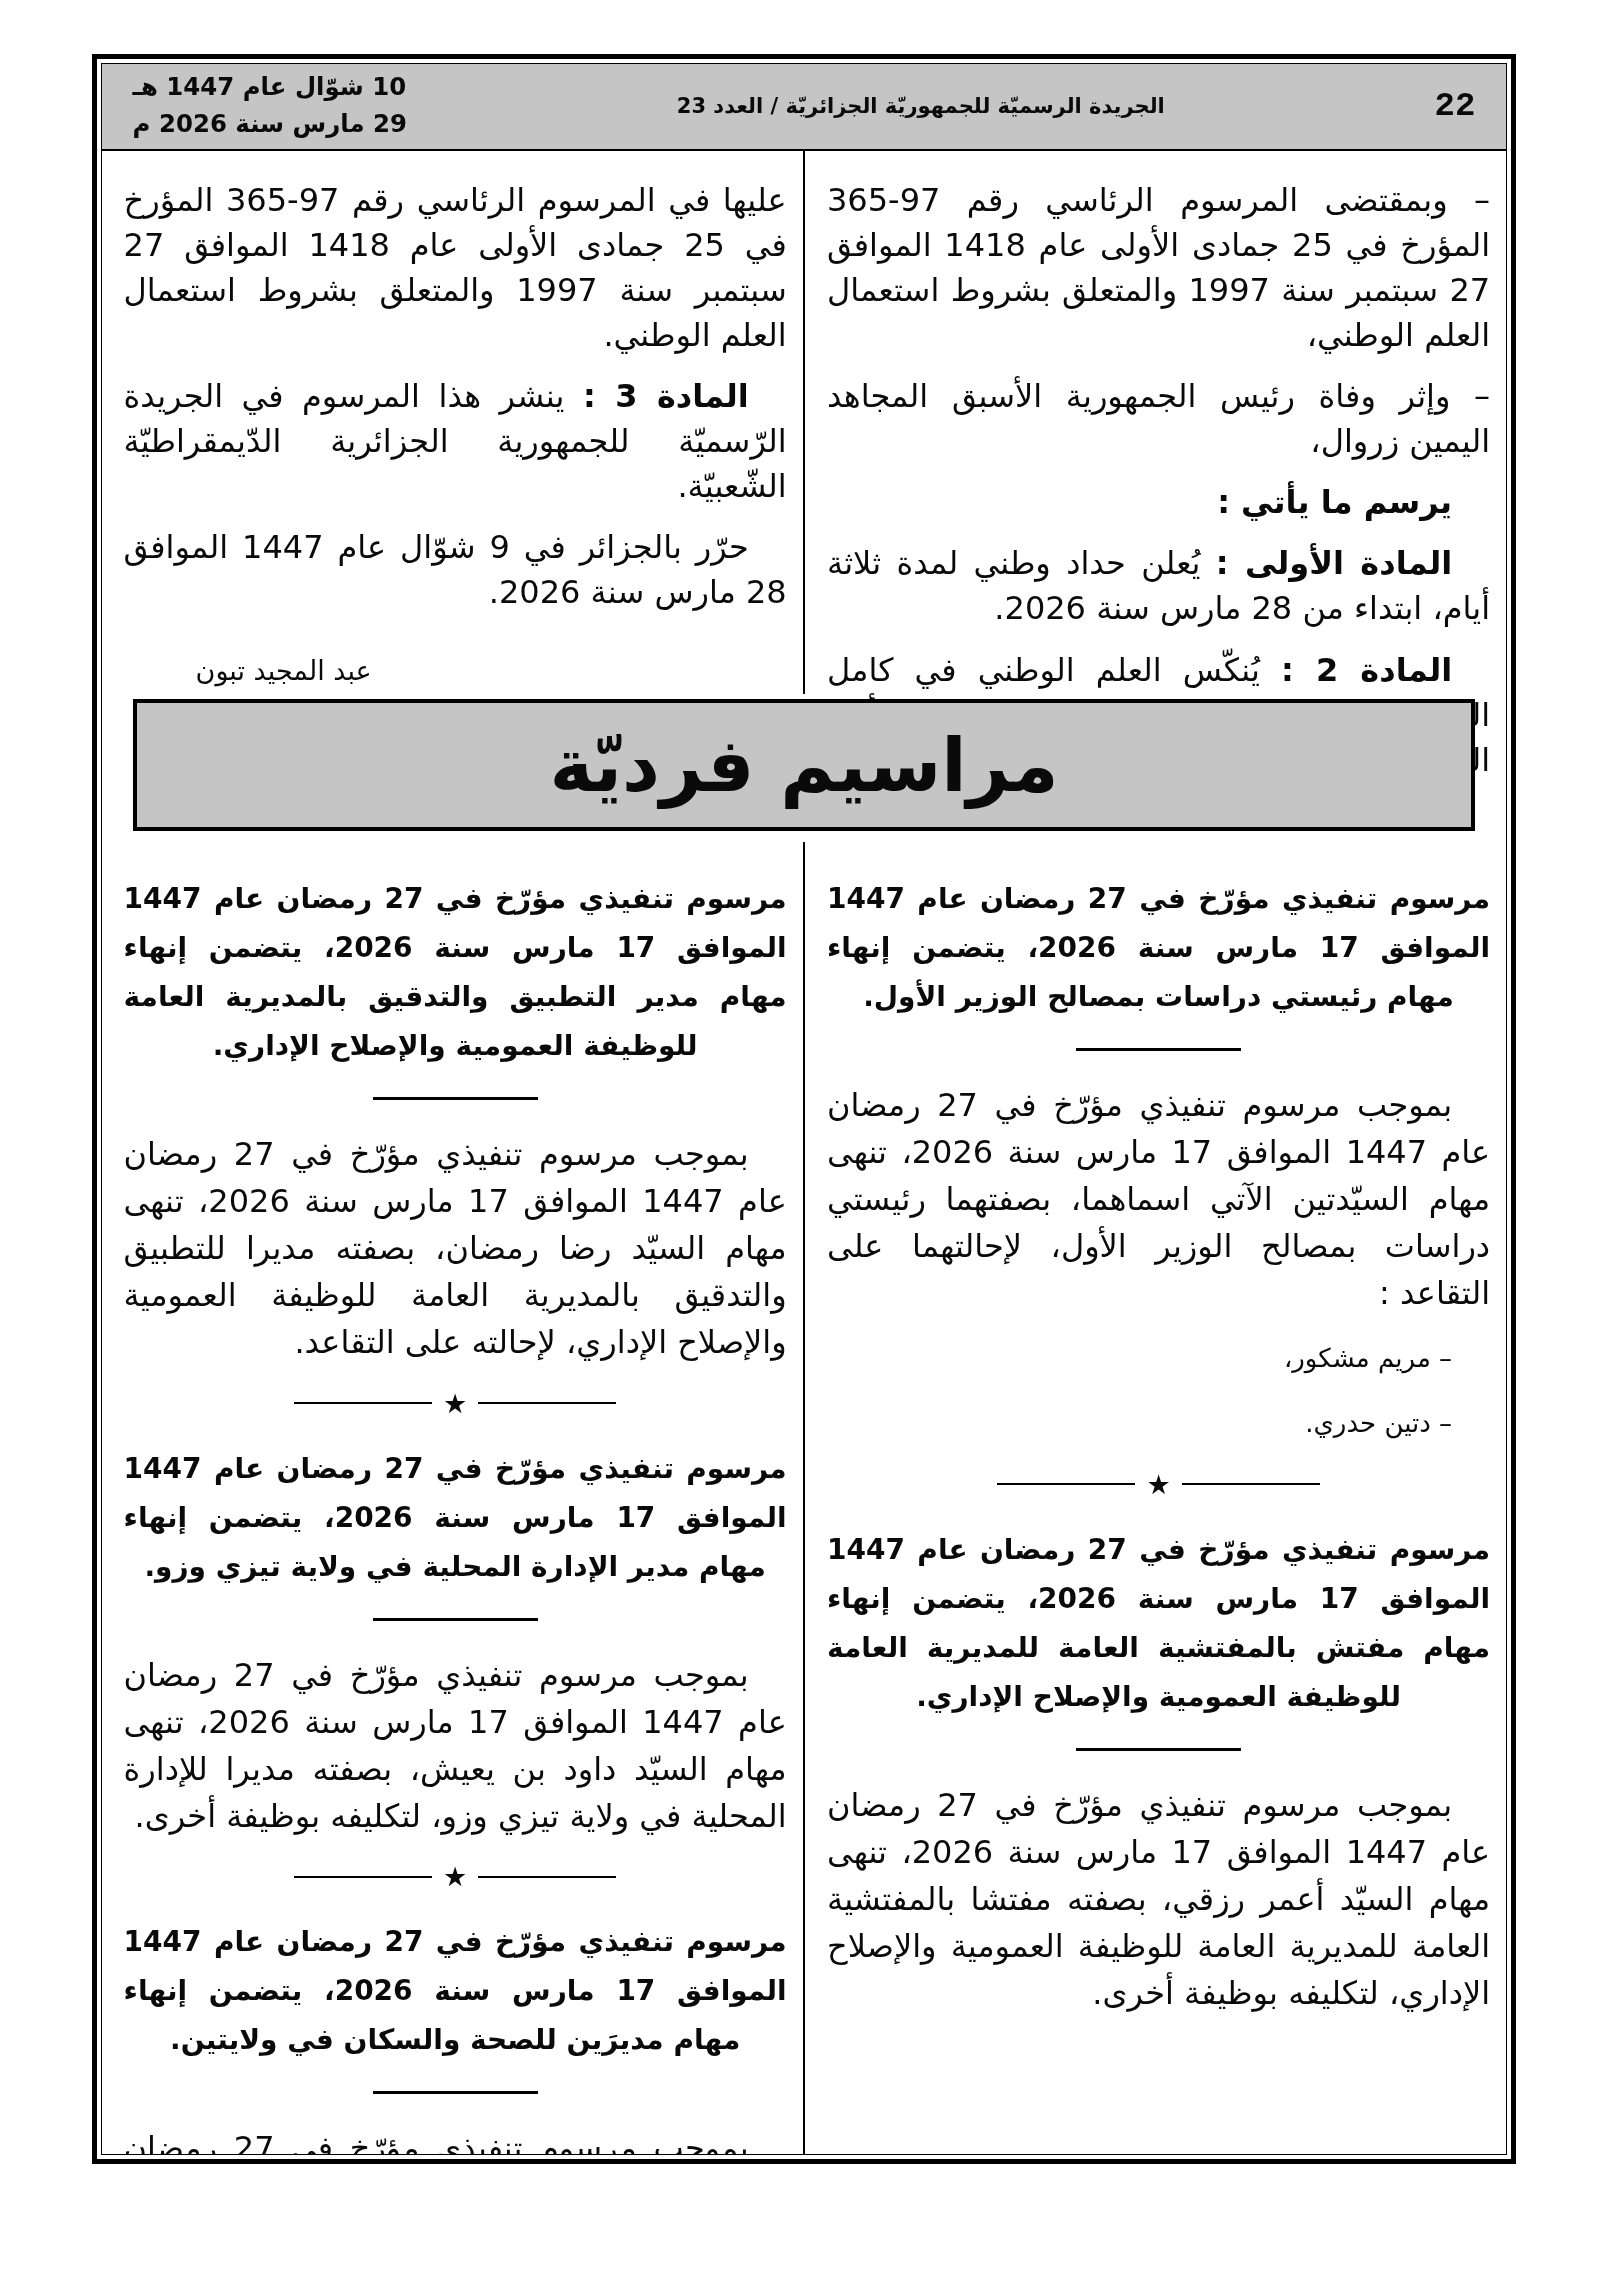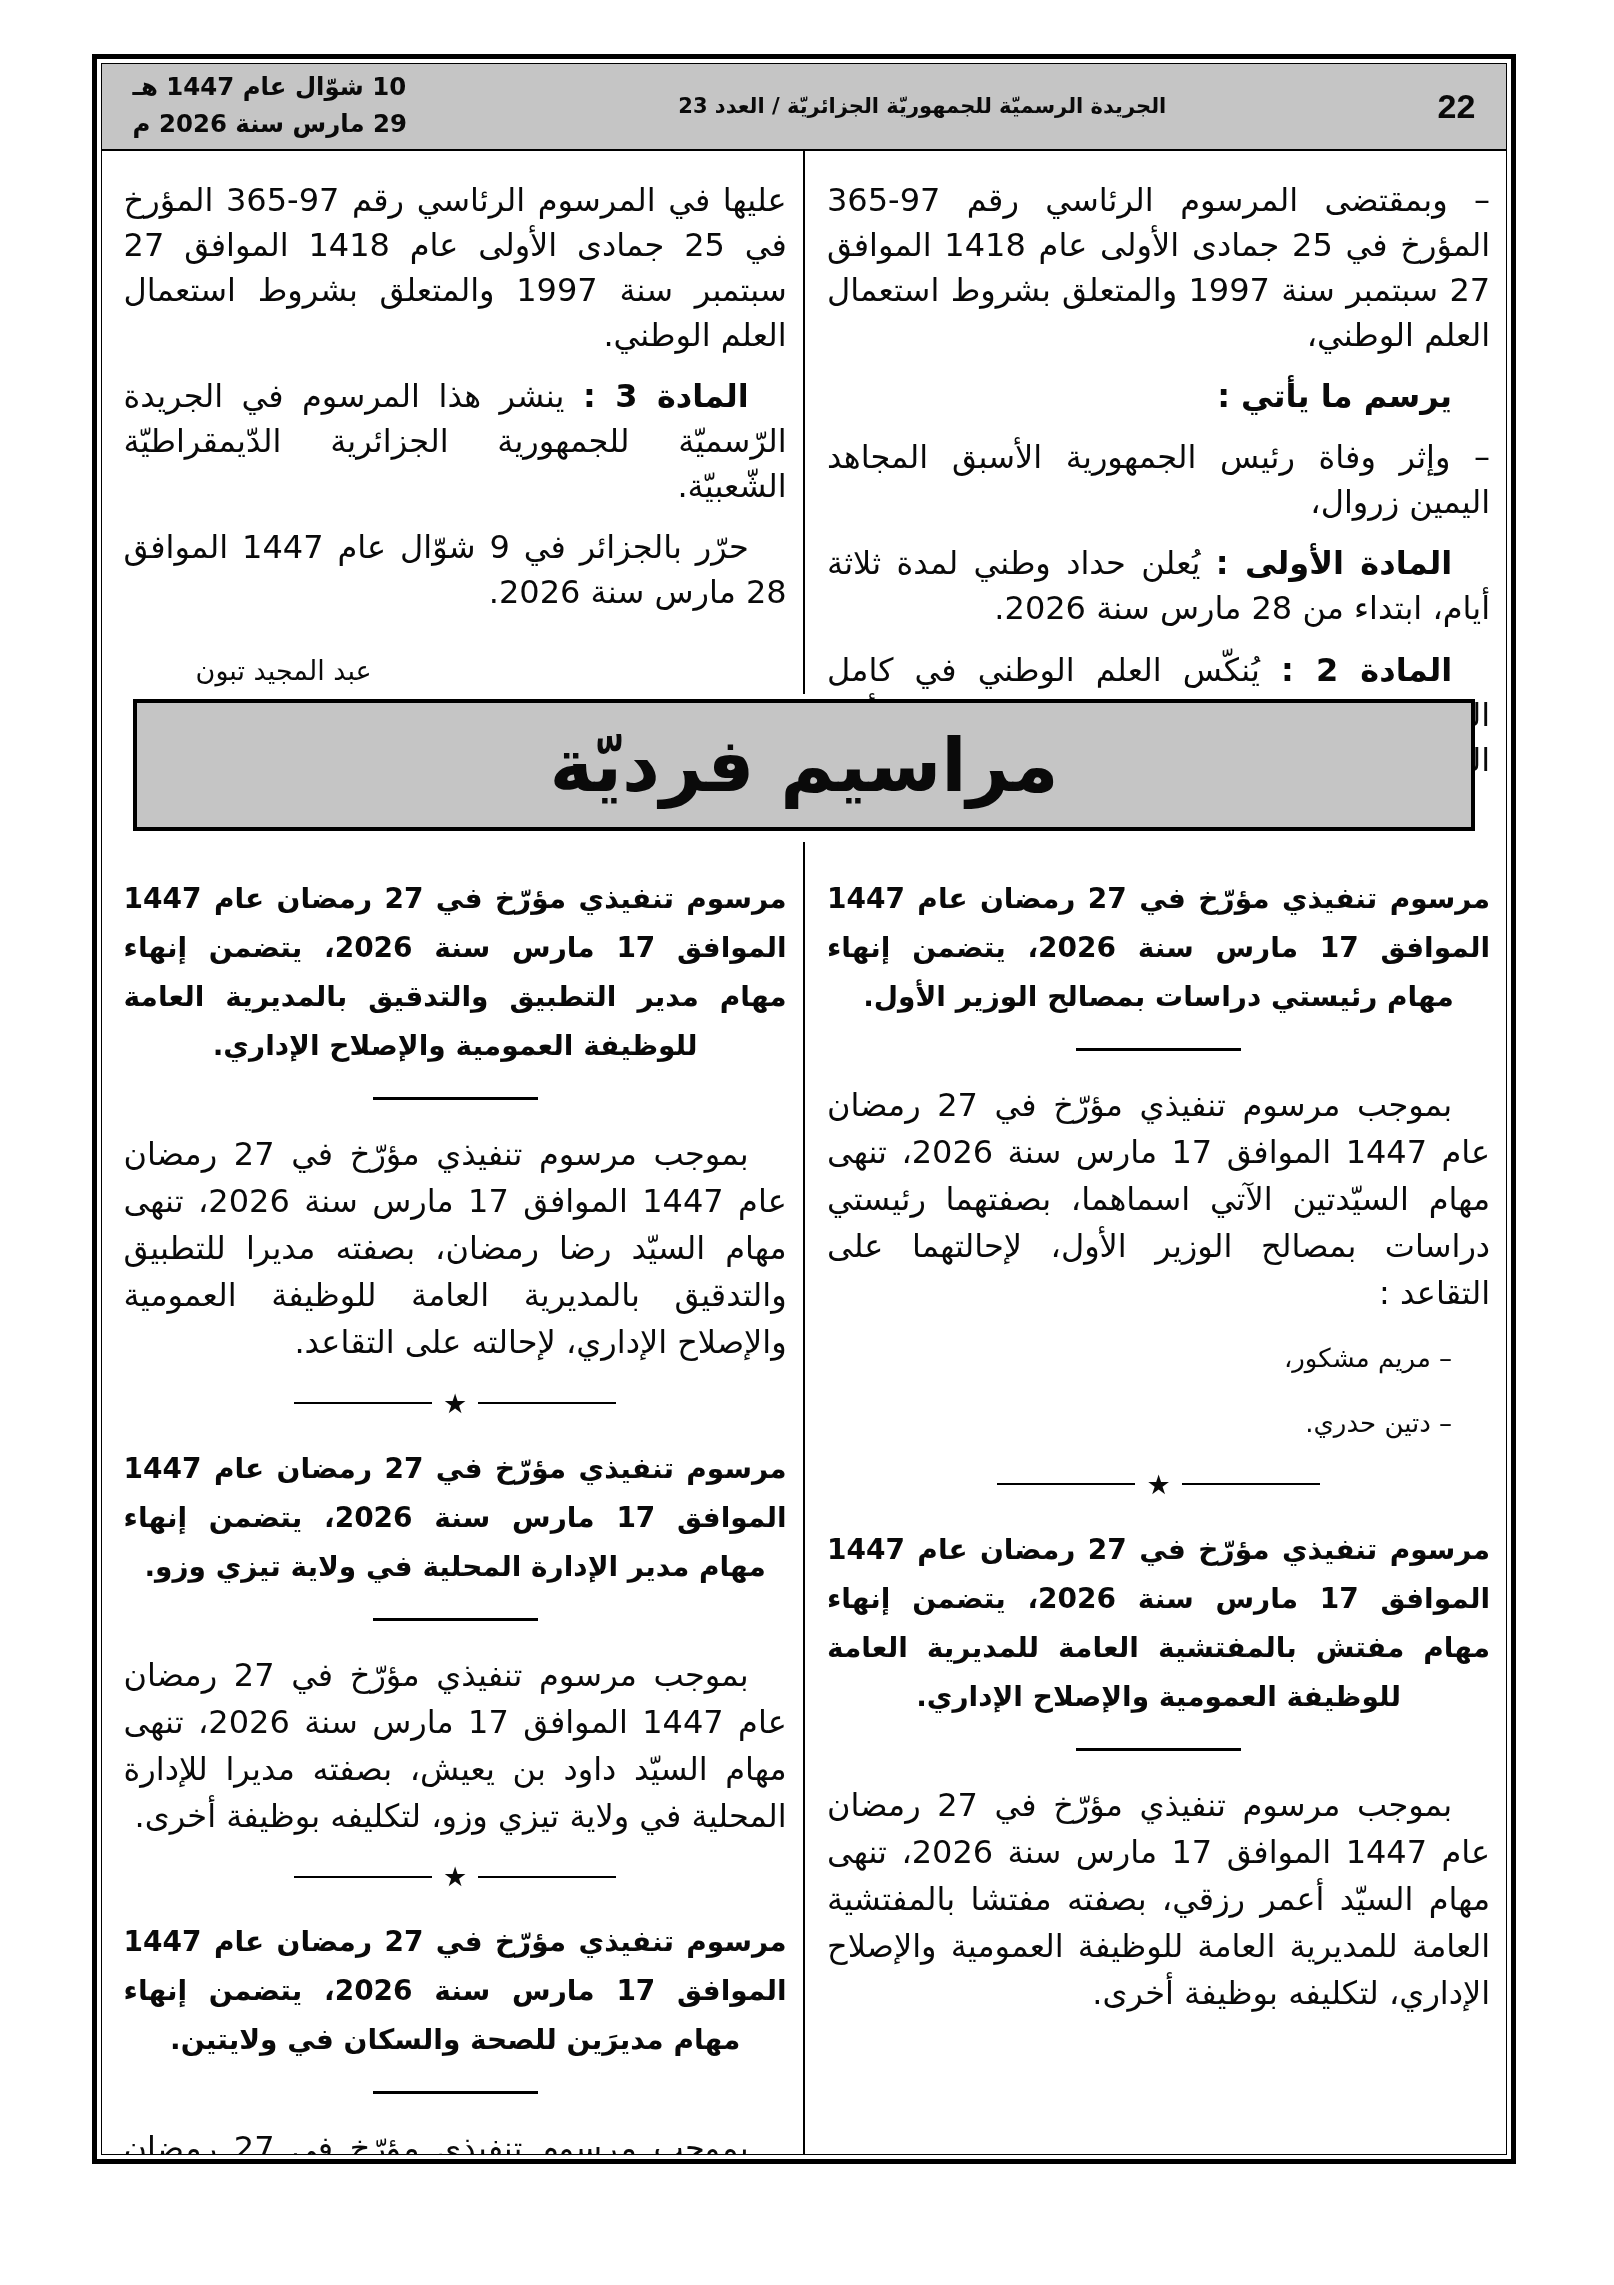--- a/index.html
+++ b/index.html
@@ -14,21 +14,21 @@
   .frame-inner {
     width:100%; height:100%; border:1.8px solid #000; box-sizing:border-box;
     display:flex; flex-direction:column; overflow:hidden; background:#fff;
   }
   
   .masthead {
     flex:none; height:87px; background:var(--band-gray,#c5c5c5);
     border-bottom:2.7px solid #000; display:flex; align-items:center;
     justify-content:space-between; padding:0 31px; box-sizing:border-box;
   }
-  .page-number { font-family:Liberation Sans, sans-serif; font-size:34px; font-weight:bold; }
+  .page-number { font-family:Liberation Mono, monospace; font-size:34px; font-weight:bold; }
   .journal-title { font-size:21px; font-weight:bold; white-space:nowrap; }
   .masthead-dates { font-size:24.4px; font-weight:bold; line-height:1.5; text-align:left; }
   
   .cols { display:flex; align-items:stretch; }
   .top-cols { flex:none; height:543px; }
   .bottom-cols { flex:1 1 auto; }
   .col { flex:1 1 0; padding:27px 16.3px 0 22px; box-sizing:border-box; min-width:0; }
   .cols > .col + .col { border-right:2.7px solid #000; }
   .para {
     margin:0 0 16.3px 0; font-size:32px; line-height:45px;
@@ -79,22 +79,22 @@
         <div class="journal-title">الجريدة الرسميّة للجمهوريّة الجزائريّة / العدد 23</div>
         <div class="masthead-dates">
           <div>10 شوّال عام 1447 هـ</div>
           <div>29 مارس سنة 2026 م</div>
         </div>
       </header>
 
       <section class="cols top-cols">
         <div class="col">
           <p class="para">– وبمقتضى المرسوم الرئاسي رقم 97-365 المؤرخ في 25 جمادى الأولى عام 1418 الموافق 27 سبتمبر سنة 1997 والمتعلق بشروط استعمال العلم الوطني،</p>
+          <p class="para">– وإثر وفاة رئيس الجمهورية الأسبق المجاهد اليمين زروال،</p>
           <p class="para bold indent">يرسم ما يأتي :</p>
-          <p class="para">– وإثر وفاة رئيس الجمهورية الأسبق المجاهد اليمين زروال،</p>
           <p class="para indent"><span class="article-lead">المادة الأولى :</span><span> يُعلن حداد وطني لمدة ثلاثة أيام، ابتداء من 28 مارس سنة 2026.</span></p>
           <p class="para indent"><span class="article-lead">المادة 2 :</span><span> يُنكّس العلم الوطني في كامل التراب الوطني على البنايات التي تأوي المؤسسات، لا سيّما المنصوص</span></p>
         </div>
         <div class="col">
           <p class="para">عليها في المرسوم الرئاسي رقم 97-365 المؤرخ في 25 جمادى الأولى عام 1418 الموافق 27 سبتمبر سنة 1997 والمتعلق بشروط استعمال العلم الوطني.</p>
           <p class="para indent"><span class="article-lead">المادة 3 :</span><span> ينشر هذا المرسوم في الجريدة الرّسميّة للجمهورية الجزائرية الدّيمقراطيّة الشّعبيّة.</span></p>
           <p class="para indent">حرّر بالجزائر في 9 شوّال عام 1447 الموافق 28 مارس سنة 2026.</p>
           <p class="signature">عبد المجيد تبون</p>
         </div>
       </section>

